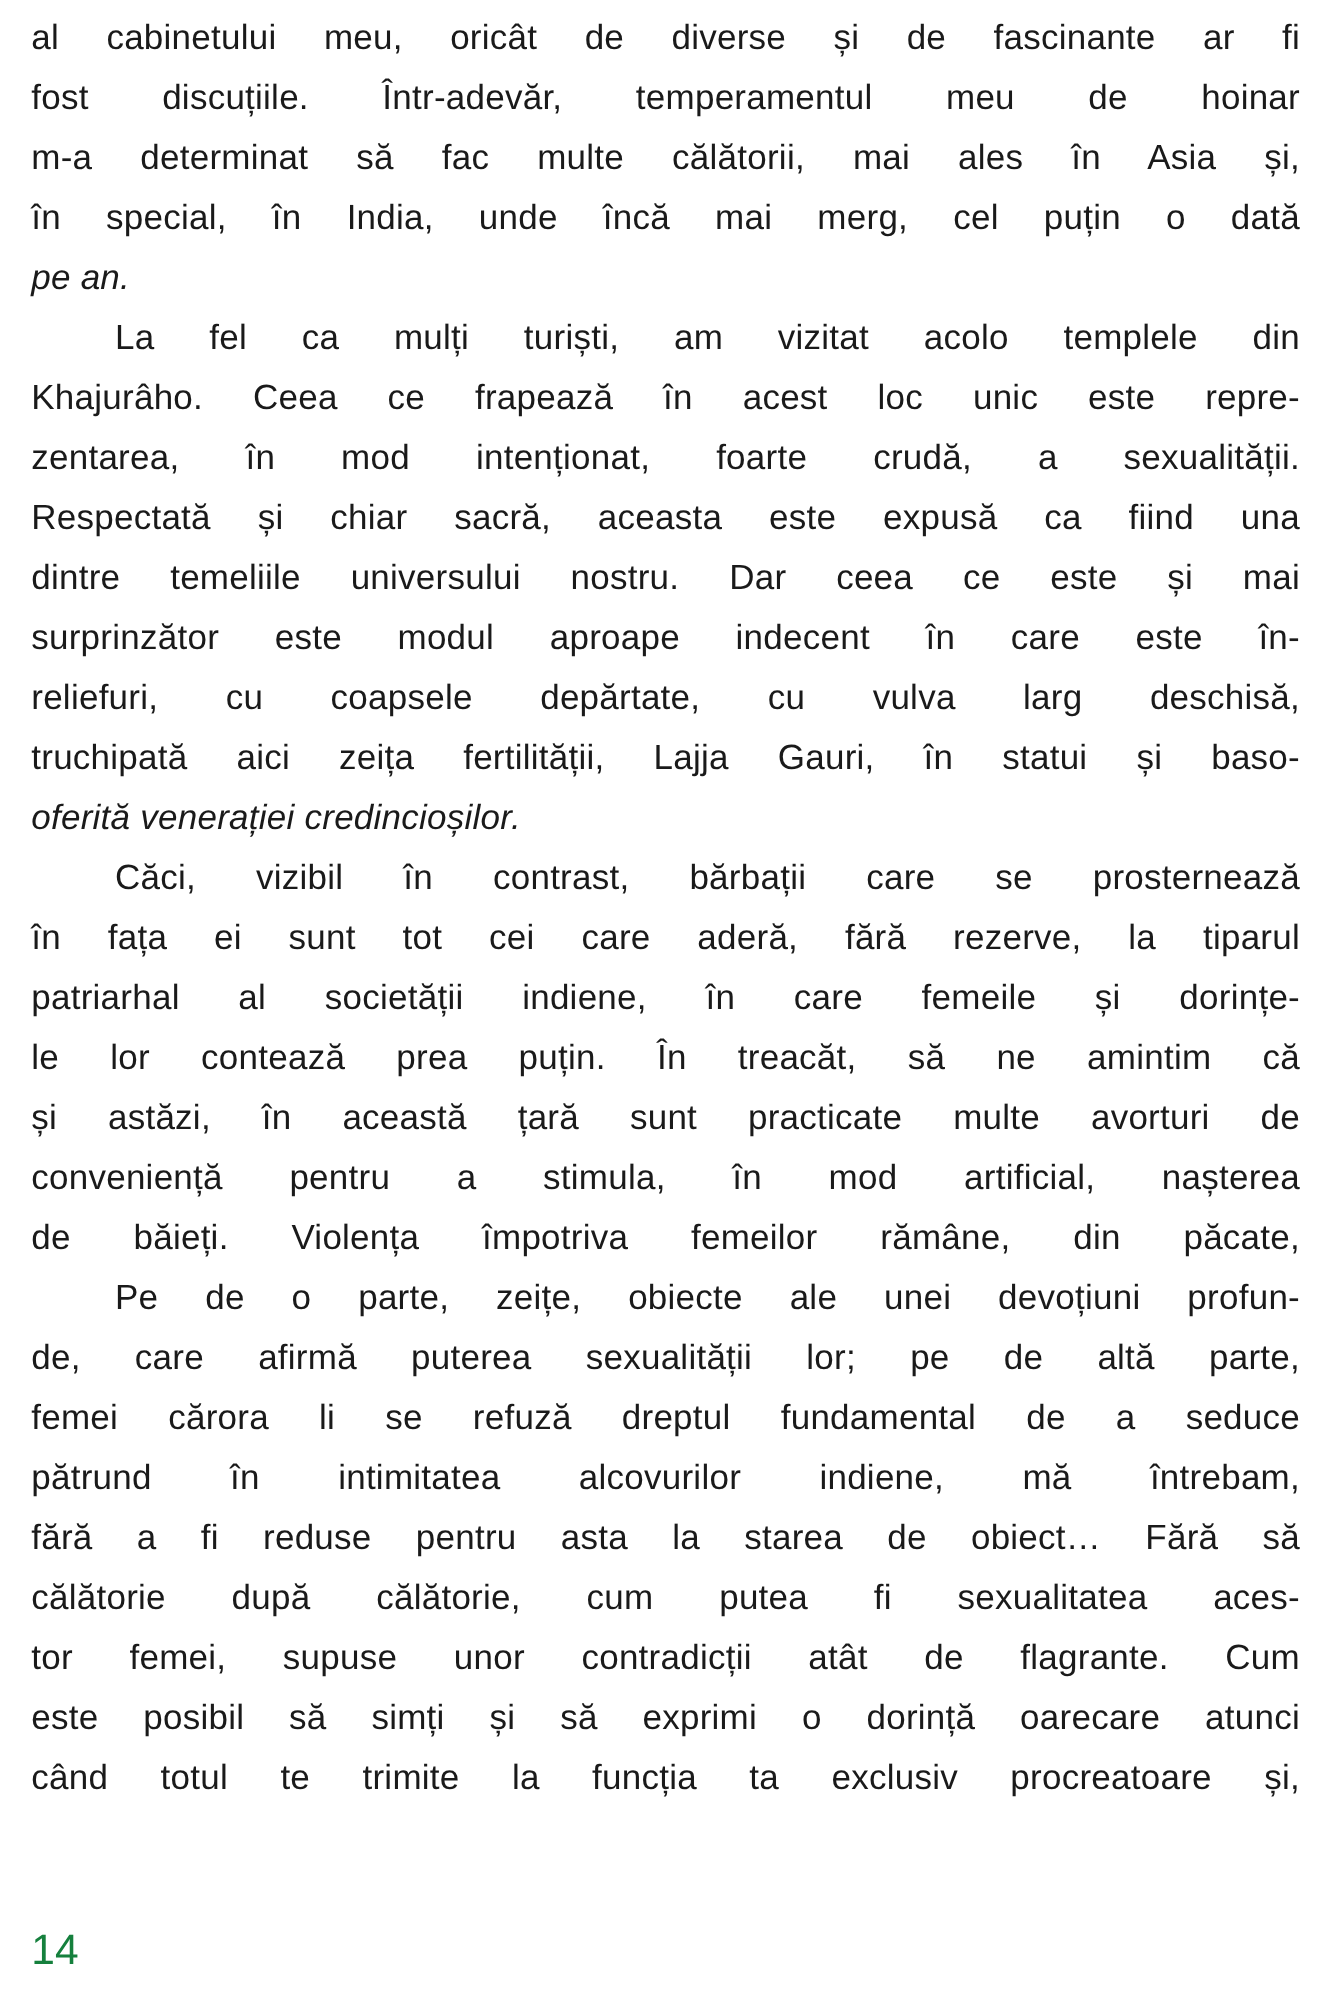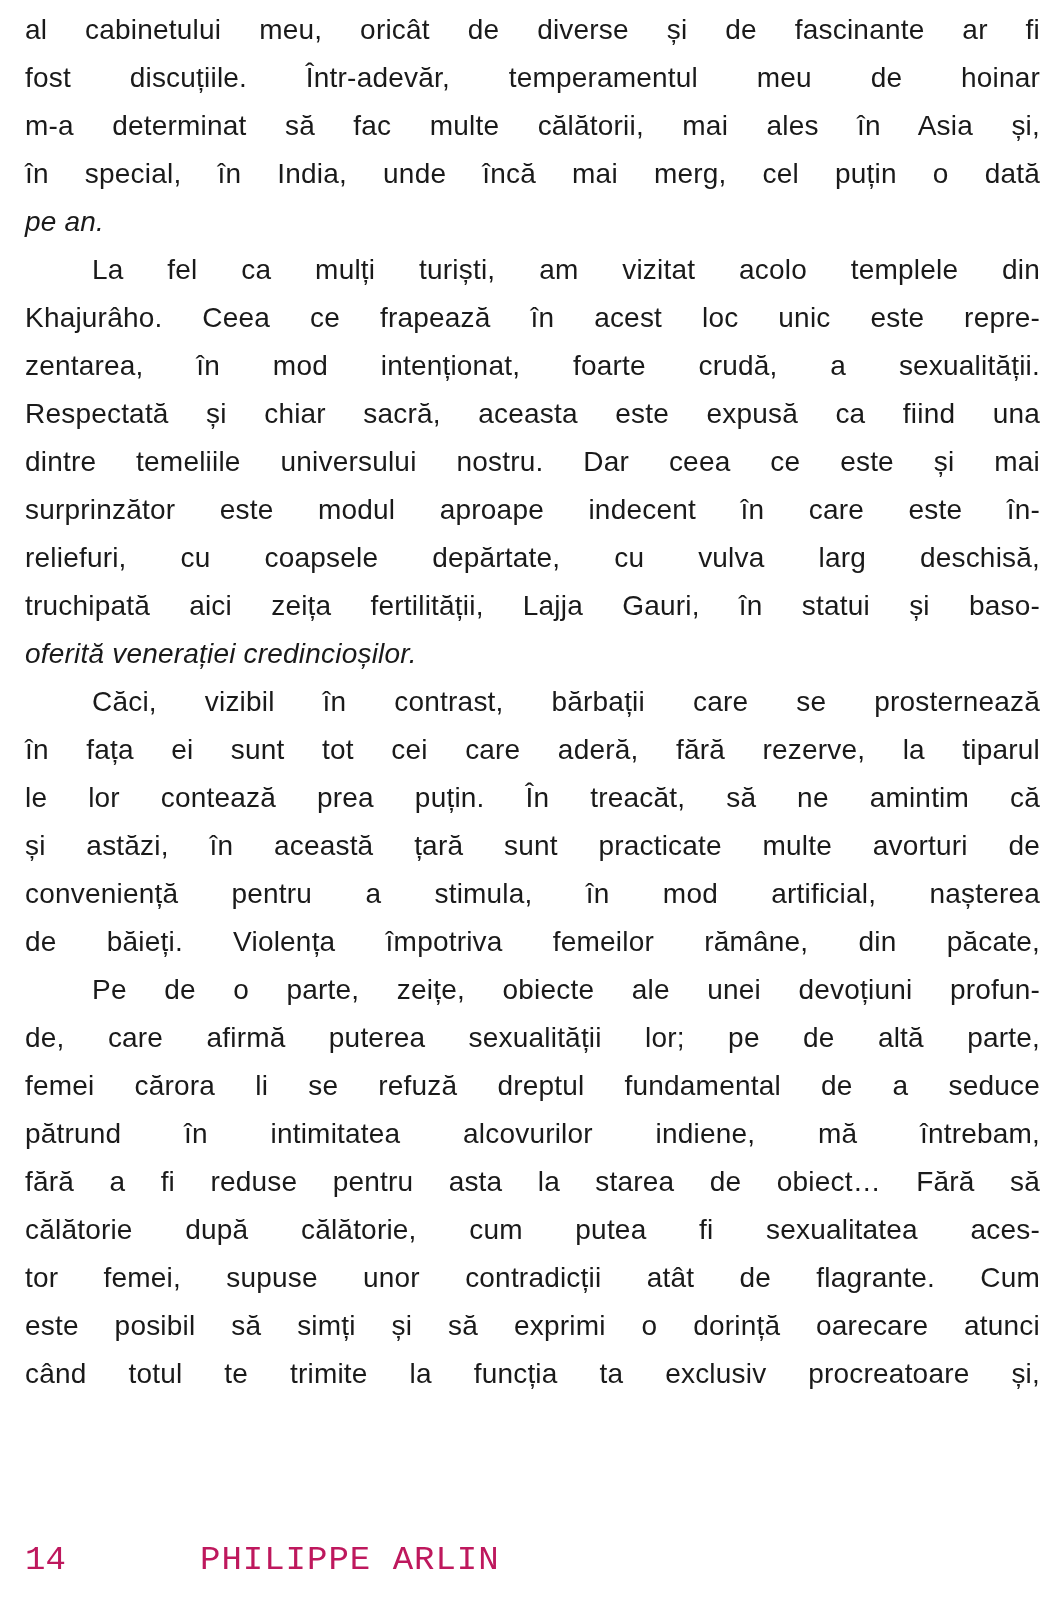--- a/index.html
+++ b/index.html
@@ -40,23 +40,23 @@
   }
   .line.indent {
     text-indent: 67px;
   }
   .footer {
     position: absolute;
     left: 0;
     top: 1541px;
     width: 1064px;
     height: 52px;
-    font-family: Liberation Mono, monospace;
+    font-family: Liberation Sans, sans-serif;
     font-size: 34px;
-    color: #be185d;
+    color: #15803d;
   }
   .pagenum {
     position: absolute;
     left: 25px;
     top: 0;
   }
   .author {
     position: absolute;
     left: 200px;
     top: 0;
@@ -77,31 +77,31 @@
       <div class="line">Khajurâho. Ceea ce frapează în acest loc unic este repre-</div>
       <div class="line">zentarea, în mod intenționat, foarte crudă, a sexualității.</div>
       <div class="line">Respectată și chiar sacră, aceasta este expusă ca fiind una</div>
       <div class="line">dintre temeliile universului nostru. Dar ceea ce este și mai</div>
       <div class="line">surprinzător este modul aproape indecent în care este în-</div>
       <div class="line">reliefuri, cu coapsele depărtate, cu vulva larg deschisă,</div>
       <div class="line">truchipată aici zeița fertilității, Lajja Gauri, în statui și baso-</div>
       <div class="line endline">oferită venerației credincioșilor.</div>
       <div class="line indent">Căci, vizibil în contrast, bărbații care se prosternează</div>
       <div class="line">în fața ei sunt tot cei care aderă, fără rezerve, la tiparul</div>
+      <div class="line">patriarhal al societății indiene, în care femeile și dorințe-</div>
       <div class="line">le lor contează prea puțin. În treacăt, să ne amintim că</div>
       <div class="line">și astăzi, în această țară sunt practicate multe avorturi de</div>
       <div class="line">conveniență pentru a stimula, în mod artificial, nașterea</div>
       <div class="line">de băieți. Violența împotriva femeilor rămâne, din păcate,</div>
       <div class="line indent">Pe de o parte, zeițe, obiecte ale unei devoțiuni profun-</div>
       <div class="line">de, care afirmă puterea sexualității lor; pe de altă parte,</div>
       <div class="line">femei cărora li se refuză dreptul fundamental de a seduce</div>
       <div class="line">pătrund în intimitatea alcovurilor indiene, mă întrebam,</div>
       <div class="line">fără a fi reduse pentru asta la starea de obiect… Fără să</div>
       <div class="line">călătorie după călătorie, cum putea fi sexualitatea aces-</div>
       <div class="line">tor femei, supuse unor contradicții atât de flagrante. Cum</div>
       <div class="line">este posibil să simți și să exprimi o dorință oarecare atunci</div>
       <div class="line">când totul te trimite la funcția ta exclusiv procreatoare și,</div>
     </div>
   <div class="footer">
     <span class="pagenum">14</span>
-    <span class="author">PHILIPPE ARLIN</span>
   </div>
 </div>
 
 </body></html>

